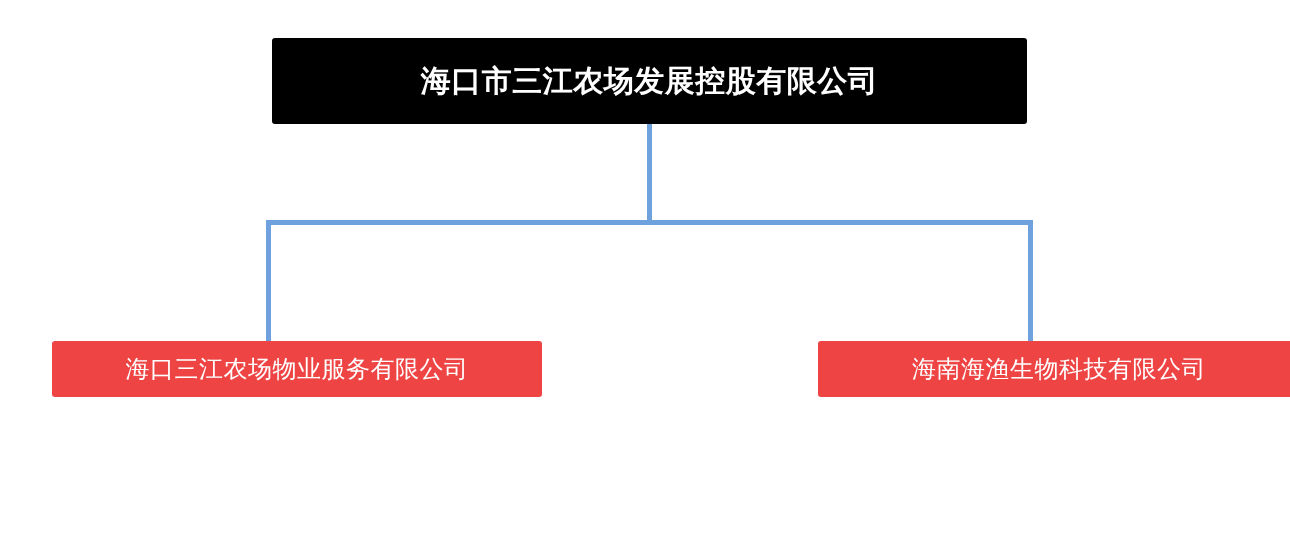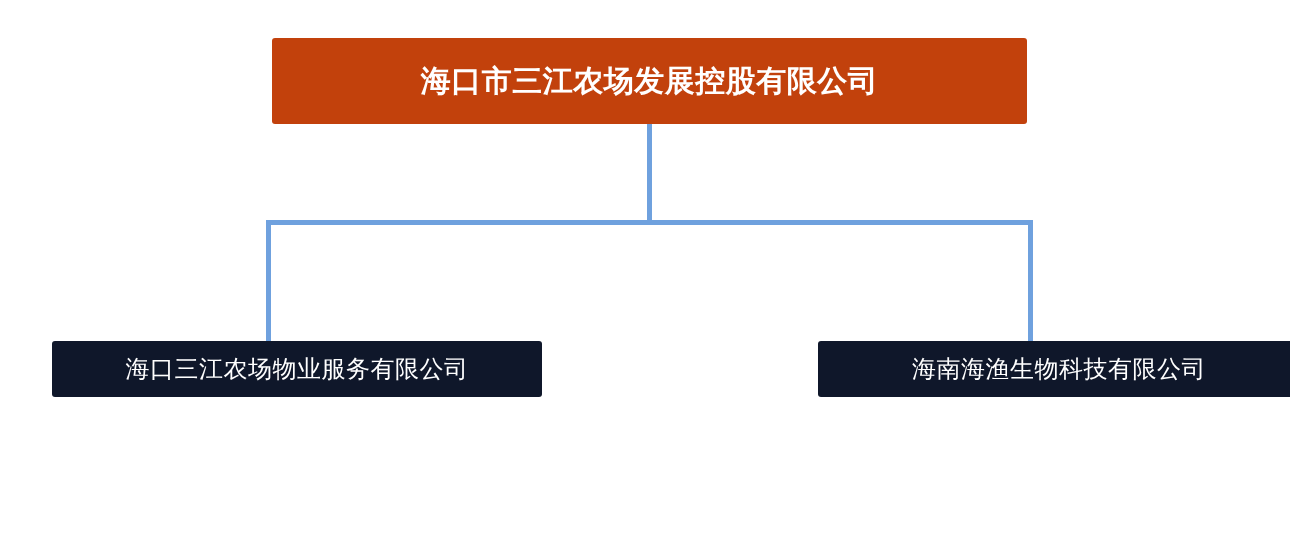--- a/index.html
+++ b/index.html
@@ -33,30 +33,30 @@
     border-radius: 3px;
     white-space: nowrap;
     letter-spacing: 0.5px;
   }
 
   .node-root {
     left: 272px;
     top: 38px;
     width: 755px;
     height: 86px;
-    background: #c2410c;
+    background: #000000;
     font-size: 30px;
     font-weight: bold;
     justify-content: center;
   }
 
   .node-child {
     top: 341px;
     height: 56px;
-    background: #0f172a;
+    background: #ef4444;
     font-size: 24px;
     font-weight: normal;
   }
 
   .node-child-left {
     left: 52px;
     width: 490px;
   }
 
   .node-child-right {

